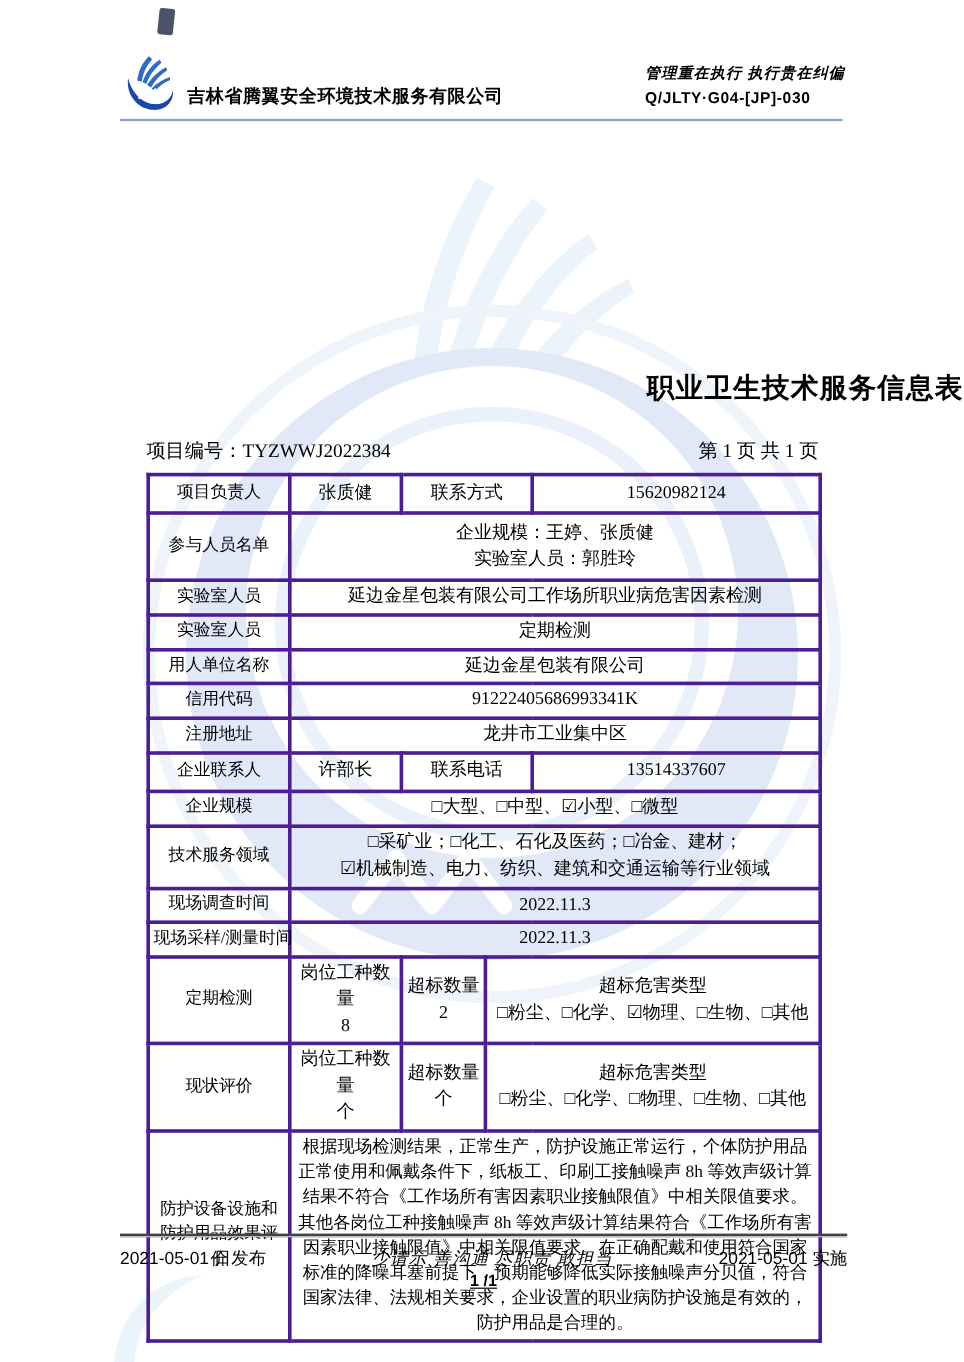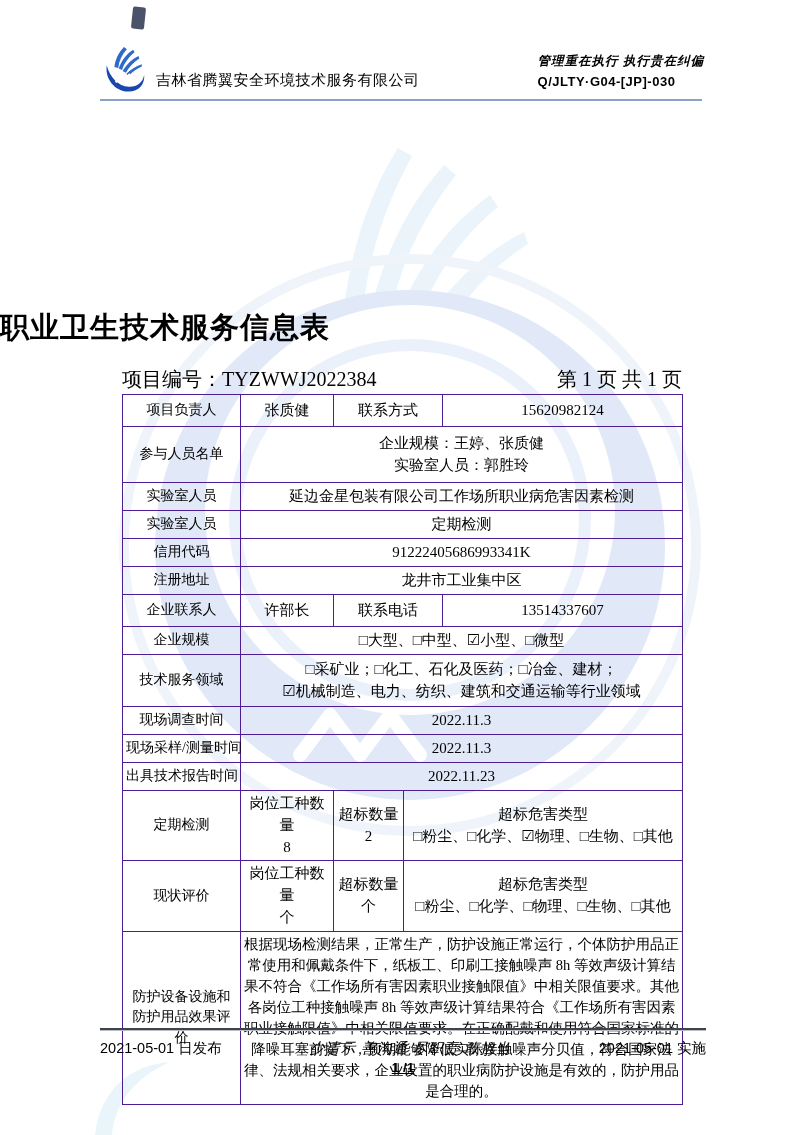--- a/index.html
+++ b/index.html
@@ -14,33 +14,33 @@
   }
   
   .watermark { position:absolute; left:0; top:0; width:803px; height:1135px; pointer-events:none; }
   
   .artifact { position:absolute; left:132px; top:7px; width:13px; height:22px;
     background:#2a3550; border-radius:2px; transform:rotate(6deg); opacity:.85; }
   
   .hdr { position:absolute; left:100px; top:44px; width:604px; display:flex; justify-content:space-between; align-items:flex-end; }
   .hdr-left { display:flex; align-items:flex-end; }
   .hdr-logo { width:48px; height:50px; margin-right:8px; }
-  .hdr-company { font-family:"Liberation Sans","DejaVu Sans",sans-serif; font-weight:normal; font-size:15px; padding-bottom:4px; letter-spacing:.5px; }
+  .hdr-company { font-family:"Liberation Sans","DejaVu Sans",sans-serif; font-weight:bold; font-size:15px; padding-bottom:4px; letter-spacing:.5px; }
   .hdr-right { text-align:left; font-family:"Liberation Sans","DejaVu Sans",sans-serif; font-weight:bold; line-height:1.55; padding-bottom:2px;}
   .hdr-motto { font-size:12.5px; font-style:italic; letter-spacing:1px; }
   .hdr-code  { font-size:13px; letter-spacing:.5px; }
   .hdr-rule { position:absolute; left:100px; top:99px; width:602px; height:2px; background:#8aa2c6; }
   
-  .doc-title { position:absolute; left:0; top:308px; width:803px; text-align:left;
-    font-family:"Liberation Sans","DejaVu Sans",sans-serif; font-weight:bold; font-size:29px; letter-spacing:1px; }
-  .meta { position:absolute; left:122px; top:366px; width:560px; display:flex; justify-content:space-between; font-size:20px; }
+  .doc-title { position:absolute; left:0; top:308px; width:803px; text-align:right;
+    font-family:"Liberation Sans","DejaVu Sans",sans-serif; font-weight:bold; font-size:23px; letter-spacing:1px; }
+  .meta { position:absolute; left:122px; top:366px; width:560px; display:flex; justify-content:space-between; font-size:16px; }
   
   table.form { position:absolute; left:122px; top:394px; width:560px;
     border-collapse:collapse; table-layout:fixed; font-size:15px; }
-  table.form td { border:1px solid #4c1d95; text-align:center; vertical-align:middle; padding:2px 3px; line-height:1.45; }
+  table.form td { border:3px solid #4c1d95; text-align:center; vertical-align:middle; padding:2px 3px; line-height:1.45; }
   td.lbl { font-size:14px; padding:2px 1px; }
   td.nw  { white-space:nowrap; }
   .h32{height:32px}.h56{height:56px}.h28{height:28px}.h52{height:52px}.h62{height:62px}
   td.longtext { text-align:left; font-size:14.5px; line-height:1.52; padding:4px 7px; text-align:justify; }
   .line { display:block; }
   
   .ftr-rule { position:absolute; left:100px; top:1028px; width:606px; height:3px; background:#3f434a; border-bottom:1px solid #b9bcc2; }
   .ftr { position:absolute; left:100px; top:1039px; width:606px; display:flex; justify-content:space-between; align-items:baseline;
     font-family:"Liberation Sans","DejaVu Sans",sans-serif; font-weight:normal; font-size:14.5px; }
   .ftr-motto { font-style:italic; letter-spacing:1px;text-align:center; }
@@ -128,20 +128,24 @@
     </tr>
     <tr class="h28">
       <td class="lbl nw">实验室人员</td>
       <td colspan="4">延边金星包装有限公司工作场所职业病危害因素检测</td>
     </tr>
     <tr class="h28">
       <td class="lbl nw">实验室人员</td>
       <td colspan="4">定期检测</td>
     </tr>
     <tr class="h28">
+      <td class="lbl nw">用人单位名称</td>
+      <td colspan="4">延边金星包装有限公司</td>
+    </tr>
+    <tr class="h28">
       <td class="lbl nw">信用代码</td>
       <td colspan="4">91222405686993341K</td>
     </tr>
     <tr class="h28">
       <td class="lbl nw">注册地址</td>
       <td colspan="4">龙井市工业集中区</td>
     </tr>
     <tr class="h32">
       <td class="lbl nw">企业联系人</td>
       <td>许部长</td>
@@ -159,24 +163,20 @@
         <span class="line">☑机械制造、电力、纺织、建筑和交通运输等行业领域</span>
       </td>
     </tr>
     <tr class="h28">
       <td class="lbl nw">现场调查时间</td>
       <td colspan="4">2022.11.3</td>
     </tr>
     <tr class="h28">
       <td class="lbl nw">现场采样/测量时间</td>
       <td colspan="4">2022.11.3</td>
-    </tr>
-    <tr class="h28">
-      <td class="lbl nw">出具技术报告时间</td>
-      <td colspan="4">2022.11.23</td>
     </tr>
     <tr class="h62">
       <td class="lbl nw">定期检测</td>
       <td>
         <span class="line">岗位工种数量</span>
         <span class="line">8</span>
       </td>
       <td>
         <span class="line">超标数量</span>
         <span class="line">2</span>

